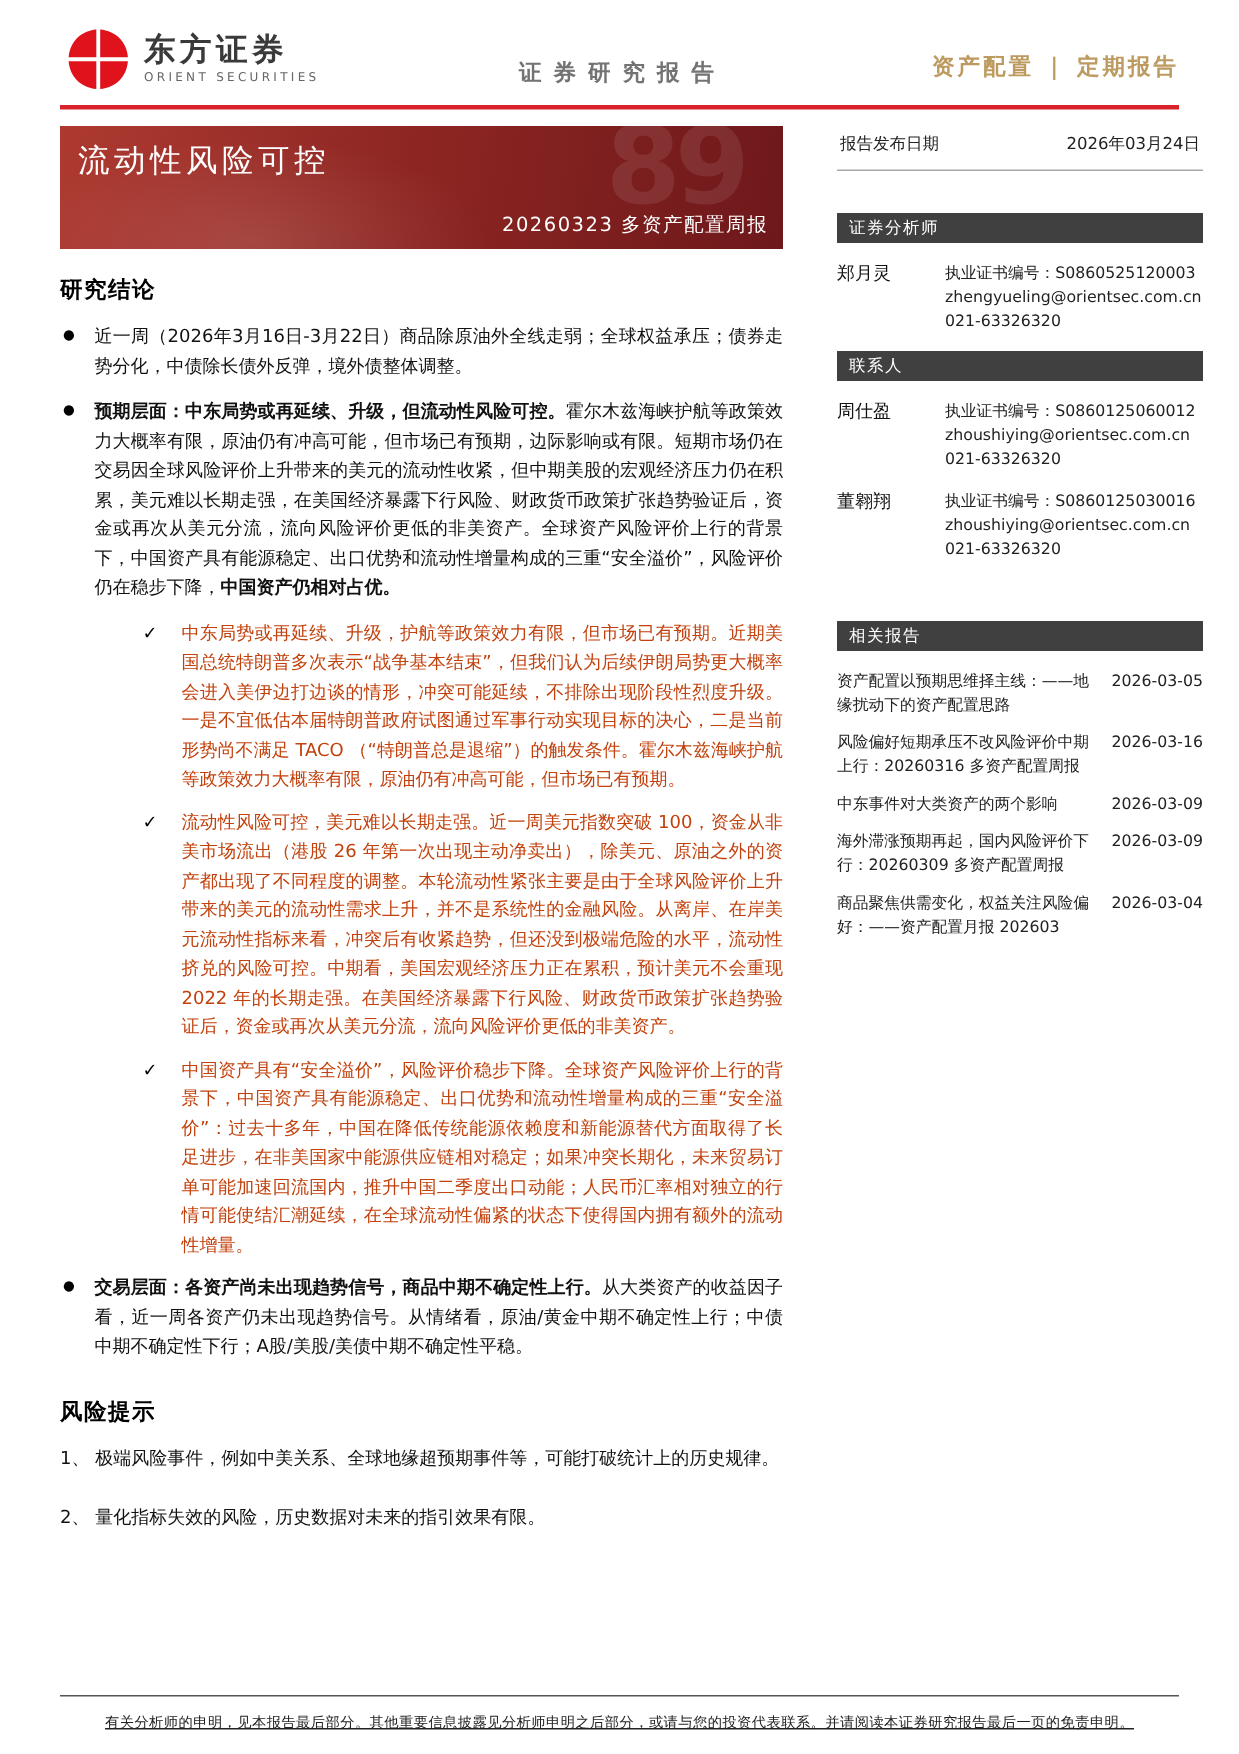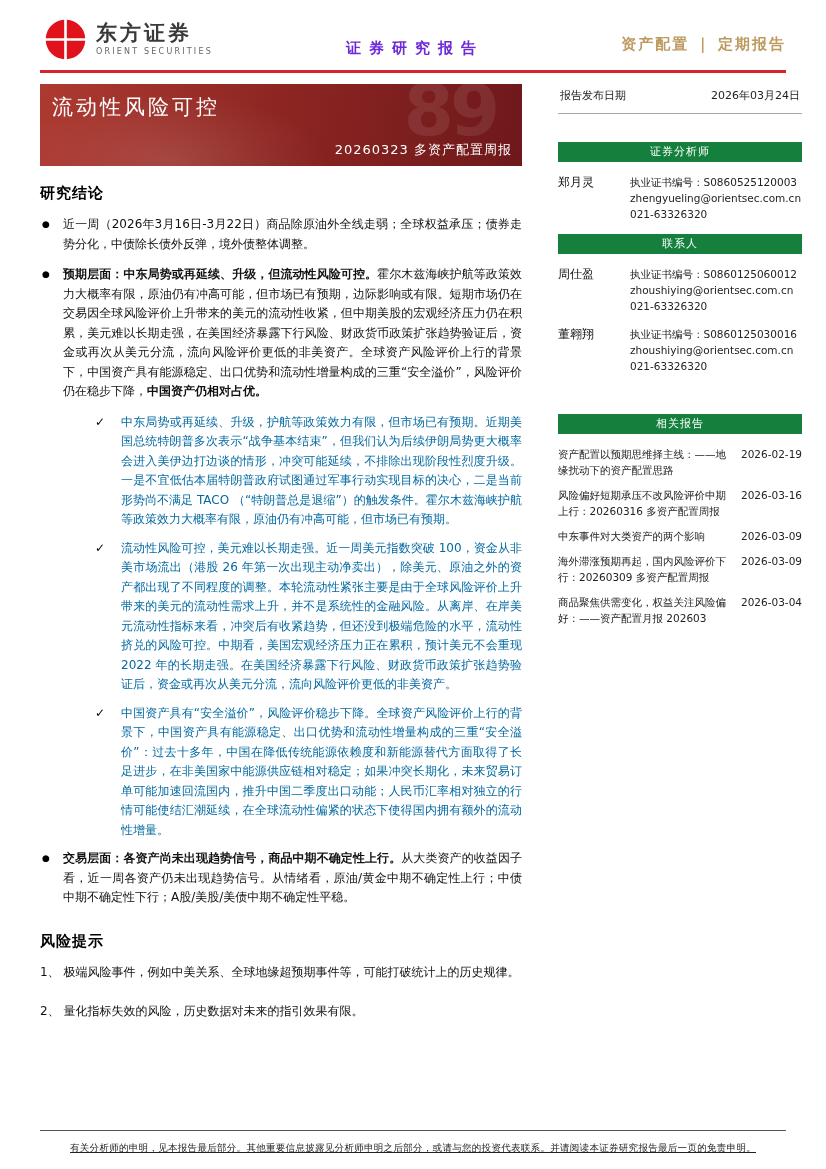--- a/index.html
+++ b/index.html
@@ -8,45 +8,45 @@
     position:relative; width:826px; height:1169px; background:#fff;
     font-family:"DejaVu Sans","Liberation Sans",sans-serif; color:#111;
     overflow:hidden; margin:0 auto;
   }
   
   .header { position:absolute; top:13px; left:44px; right:40px; height:52px; display:flex; align-items:center; }
   .brand { display:flex; align-items:center; gap:9px; }
   .brand-logo { width:43px; height:43px; flex:none; }
   .brand-cn { font-size:21px; font-weight:700; color:#3a3a3a; letter-spacing:3px; line-height:1.05; }
   .brand-en { font-size:8px; color:#666; letter-spacing:2.2px; margin-top:3px; }
-  .center-title { position:absolute; left:50%; transform:translateX(-50%); top:26px; color:#6d28d9; font-size:15px; font-weight:700; letter-spacing:8px; white-space:nowrap; }
+  .center-title { position:absolute; left:50%; transform:translateX(-50%); top:26px; color:#737373; font-size:15px; font-weight:700; letter-spacing:8px; white-space:nowrap; }
   .right-title { margin-left:auto; display:flex; align-items:center; gap:6px; color:#bd9b60; font-size:15px; font-weight:700; letter-spacing:2px; margin-top:10px; white-space:nowrap; }
   .hr-red { position:absolute; top:70px; left:40px; right:40px; height:3px; background:#d8232a; }
   
   .main { position:absolute; top:84px; left:40px; width:482px; }
   .banner { position:relative; height:82px; background:linear-gradient(100deg,#ad3a31 0%,#8f2723 45%,#6e181b 100%); overflow:hidden; }
   .banner::before { content:""; position:absolute; left:-40px; bottom:-70px; width:340px; height:150px;
     background:radial-gradient(ellipse at center, rgba(255,255,255,0.12), transparent 65%); }
   .banner-title { position:absolute; left:12px; top:9px; color:#fff; font-size:21px; font-weight:400; letter-spacing:3px; }
   .banner-mark { position:absolute; right:26px; top:-16px; font-size:72px; font-weight:700; color:rgba(255,255,255,0.09); letter-spacing:-4px; }
   .banner-sub { position:absolute; right:10px; bottom:7px; color:#fff; font-size:13px; font-weight:400; letter-spacing:1px;margin-top:13px; }
   .sec-heading { font-size:15px; font-weight:700; letter-spacing:1px; margin:18px 0 12px; color:#000; }
   .bullet { display:flex; margin-bottom:11px; }
   .bullet .dot { flex:none; width:23px; font-size:9px; line-height:19.5px; padding-left:2px; color:#000; }
   .bullet .btext { flex:1; font-size:12px; line-height:19.5px; text-align:justify; color:#111; }
   .sub { display:flex; margin:9px 0 9px 55px; }
   .sub .check { flex:none; width:26px; font-size:12px; line-height:19.5px; color:#000; }
-  .sub .stext { flex:1; font-size:12px; line-height:19.5px; text-align:justify; color:#0369a1; }
+  .sub .stext { flex:1; font-size:12px; line-height:19.5px; text-align:justify; color:#c2410c; }
   .risk-heading { margin-top:24px; margin-bottom:12px; }
   .risk-item { font-size:12px; line-height:19.5px; text-align:justify; margin-bottom:20px; }
   
   .sidebar { position:absolute; top:86px; left:558px; width:244px; }
   .pub-row { display:flex; justify-content:space-between; font-size:11px; color:#222; padding:2px 2px 10px 2px; }
   .side-hr { border:none; border-top:1px solid #a8a8a8; margin:0 0 28px; }
-  .badge { background:#15803d; color:#fff; font-size:11px; letter-spacing:1px; padding:2px 8px 3px; margin-bottom:12px;text-align:center; }
+  .badge { background:#404040; color:#fff; font-size:11px; letter-spacing:1px; padding:2px 8px 3px; margin-bottom:12px; }
   .badge-contact { margin-top:6px; }
   .badge-related { margin-top:40px; }
   .person { display:flex; margin-bottom:12px; }
   .person .pname { flex:none; width:72px; font-size:12px; color:#111; line-height:16px; }
   .person .pdetails { flex:1; font-size:10.5px; color:#222; }
   .person .pdetails div { line-height:16px; }
   .report-item { display:flex; justify-content:space-between; gap:10px; font-size:10.5px; line-height:16px; margin-bottom:9px; color:#222; }
   .report-item .rtitle { flex:1; }
   .report-item .rdate { flex:none; white-space:nowrap; }
   
@@ -155,21 +155,21 @@
       <div class="pdetails">
         <div>执业证书编号：S0860125030016</div>
         <div>zhoushiying@orientsec.com.cn</div>
         <div>021-63326320</div>
       </div>
     </div>
 
     <div class="badge badge-related">相关报告</div>
     <div class="report-item">
       <span class="rtitle">资产配置以预期思维择主线：——地缘扰动下的资产配置思路</span>
-      <span class="rdate">2026-02-19</span>
+      <span class="rdate">2026-03-05</span>
     </div>
     <div class="report-item">
       <span class="rtitle">风险偏好短期承压不改风险评价中期上行：20260316 多资产配置周报</span>
       <span class="rdate">2026-03-16</span>
     </div>
     <div class="report-item">
       <span class="rtitle">中东事件对大类资产的两个影响</span>
       <span class="rdate">2026-03-09</span>
     </div>
     <div class="report-item">

